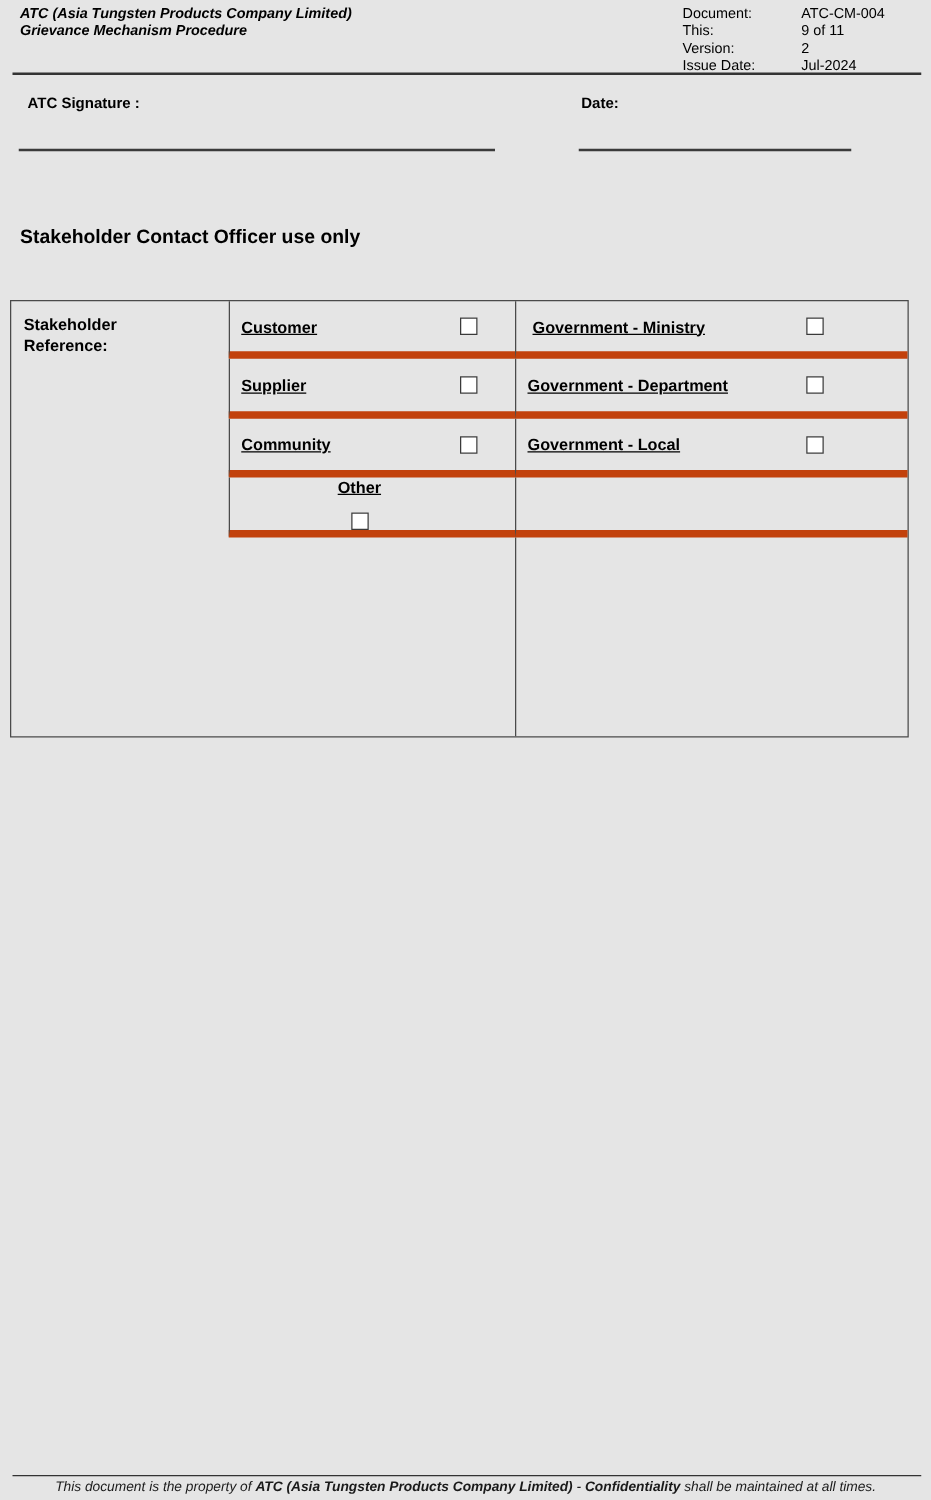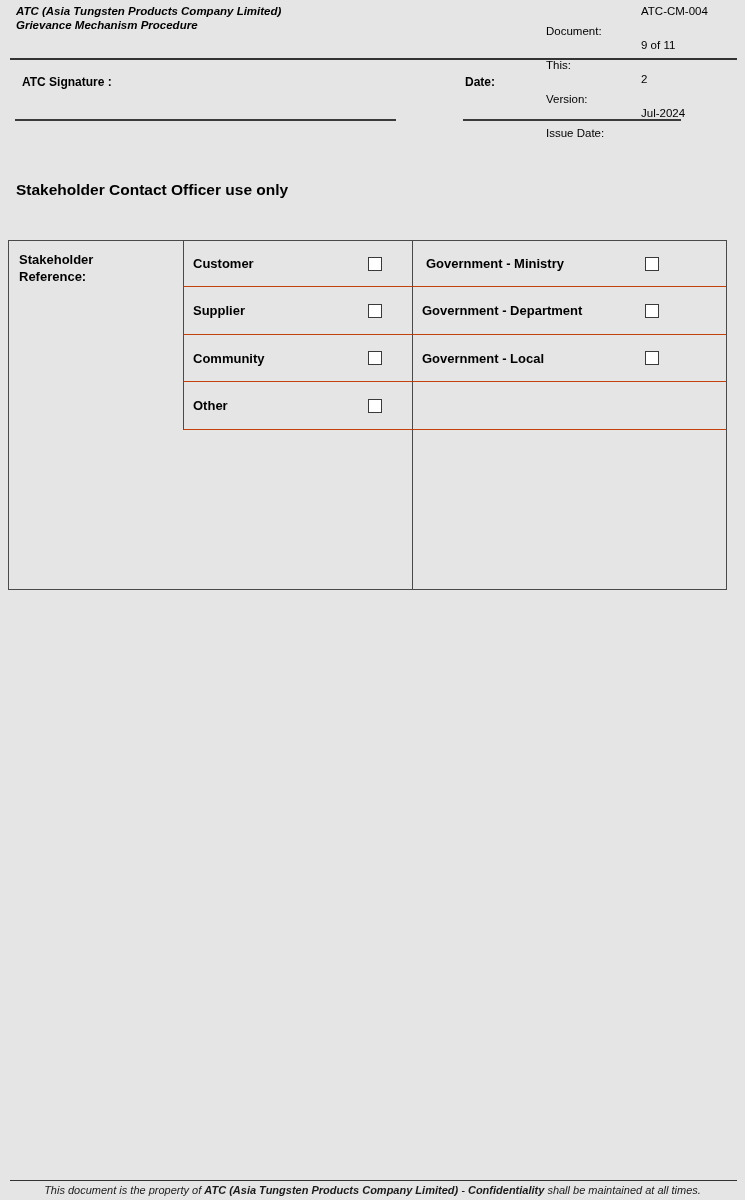--- a/index.html
+++ b/index.html
@@ -29,21 +29,21 @@
     white-space: nowrap;
   }
   .header-right {
     position: absolute;
     left: 546px;
     top: 4px;
     font-size: 11.5px;
     line-height: 14px;
   }
   .meta-row { display: flex; }
-  .meta-label { width: 95px; margin-top: 20px; }
+  .meta-label { width: 95px; }
   .meta-value { white-space: nowrap; }
   .header-rule {
     position: absolute;
     left: 10px;
     top: 58px;
     width: 727px;
     height: 2px;
     background: #333333;
   }
 
@@ -91,34 +91,34 @@
     font-weight: bold;
   }
   .cell { box-sizing: border-box; }
   .rowhead {
     grid-column: 1;
     grid-row: 1 / 6;
     padding: 10px 22px 0 10px;
     line-height: 17px;
   }
   .colL { border-left: 1px solid #4a4a4a; }
-  .rb   { border-bottom: 1px solid #c2410c; }
+  .rb   { border-bottom: 6px solid #c2410c; text-decoration: underline; }
   .opt {
     display: flex;
     align-items: center;
     justify-content: space-between;
     padding-left: 9px;
   }
   .opt.midcol  { padding-right: 30px; }
   .opt.govcol  { padding-right: 67px; text-align: right; }
   .opt.indent  { padding-left: 13px; }
   .m0 { grid-column: 2; grid-row: 1; }
   .m1 { grid-column: 2; grid-row: 2; }
   .m2 { grid-column: 2; grid-row: 3; }
-  .m3 { grid-column: 2; grid-row: 4; }
+  .m3 { grid-column: 2; grid-row: 4; flex-direction: column; }
   .g0 { grid-column: 3; grid-row: 1; }
   .g1 { grid-column: 3; grid-row: 2; }
   .g2 { grid-column: 3; grid-row: 3; }
   .g3 { grid-column: 3; grid-row: 4; }
   .cmt {
     grid-column: 2; grid-row: 5;
     padding: 10px 0 0 9px;
   }
   .cmt-area { grid-column: 3; grid-row: 5; }
   .checkbox {

